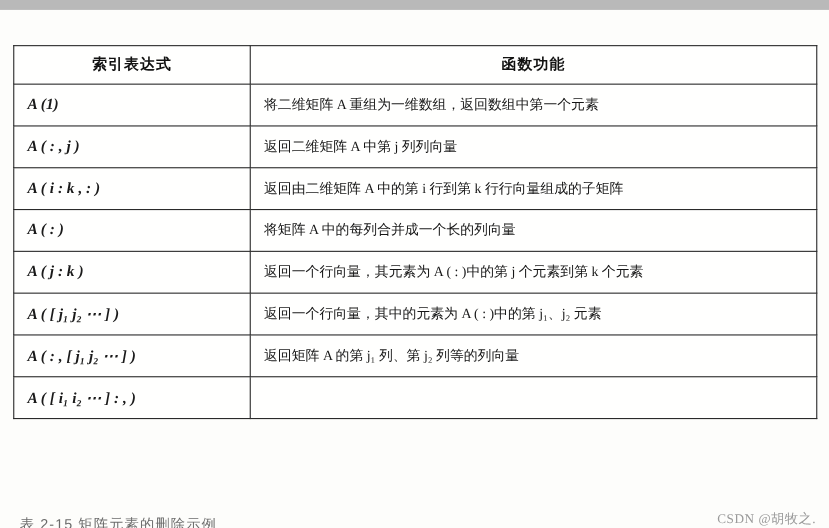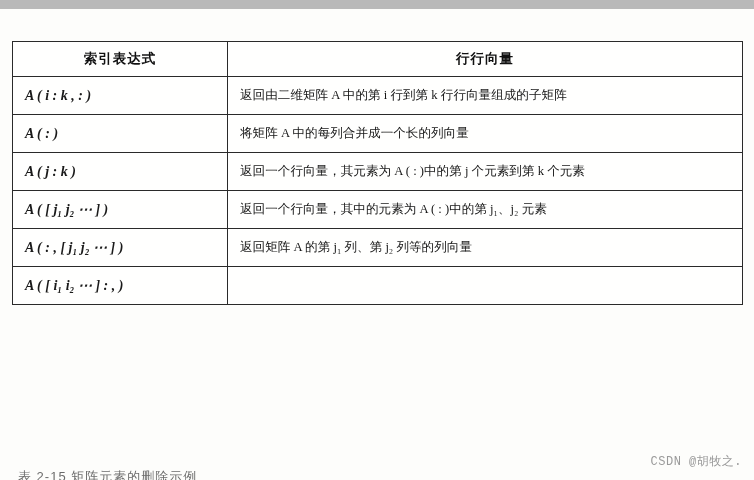--- a/index.html
+++ b/index.html
@@ -90,24 +90,24 @@
   }
   
   .mv {
     font-family: "Liberation Serif", "DejaVu Serif", serif;
     font-style: italic;
     font-weight: bold;
   }
   .watermark {
     position: absolute;
     right: 12px;
-    bottom: 10px;
+    bottom: 0;
     font-size: 12px;
     color: #9a9a9a;
-    font-family: Liberation Mono, monospace;
+    font-family: Liberation Serif, serif;
     letter-spacing: 0.5px;
   }
   .next-caption {
     position: absolute;
     left: 18px;
     bottom: -2px;
     font-size: 13px;
     color: #3a3a3a;
     font-family: "Liberation Sans", "DejaVu Sans", sans-serif;
     letter-spacing: 1px;
@@ -127,24 +127,36 @@
   <div class="table-title">表 2-14   矩阵的索引表达式</div>
 
   <table class="tbl">
     <colgroup>
       <col class="col-expr">
       <col class="col-func">
     </colgroup>
     <thead>
       <tr>
         <th>索引表达式</th>
-        <th>行行向量</th>
+        <th>函数功能</th>
       </tr>
     </thead>
     <tbody>
+      <tr>
+        <td class="expr mv">A (1)</td>
+        <td class="func">
+          <span class="ln">将二维矩阵 A 重组为一维数组，返回数组中第一个元素</span>
+        </td>
+      </tr>
+      <tr>
+        <td class="expr mv">A ( : , j )</td>
+        <td class="func">
+          <span class="ln">返回二维矩阵 A 中第 j 列列向量</span>
+        </td>
+      </tr>
       <tr>
         <td class="expr mv">A ( i : k , : )</td>
         <td class="func">
           <span class="ln">返回由二维矩阵 A 中的第 i 行到第 k 行行向量组成的子矩阵</span>
         </td>
       </tr>
       <tr>
         <td class="expr mv">A ( : )</td>
         <td class="func">
           <span class="ln">将矩阵 A 中的每列合并成一个长的列向量</span>

